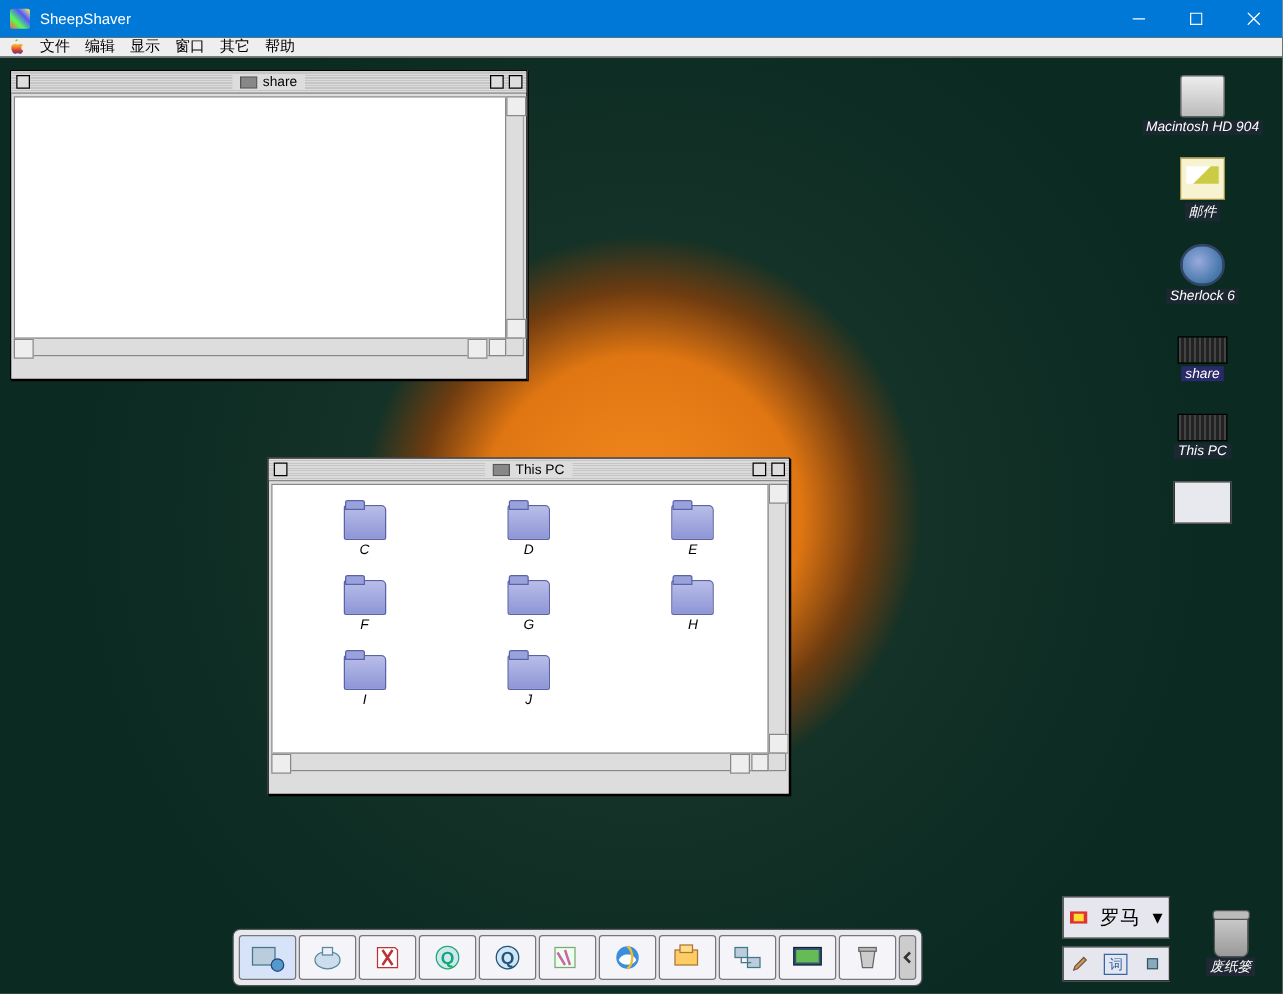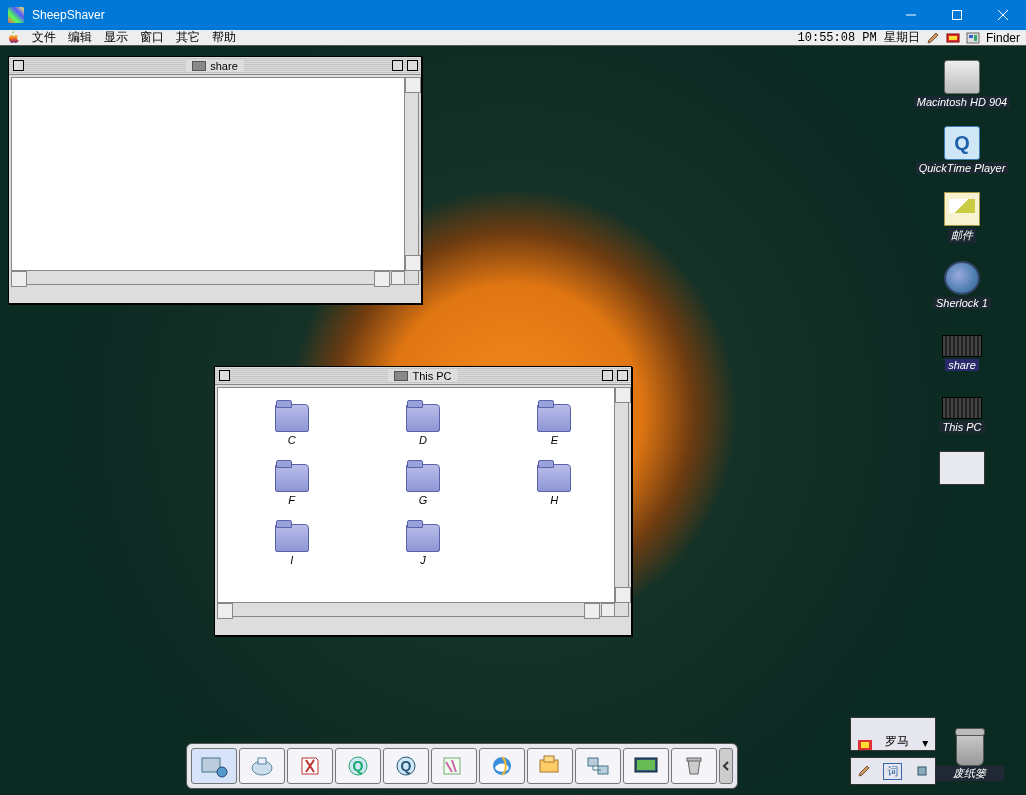--- a/index.html
+++ b/index.html
@@ -61,25 +61,25 @@
 .g.pcfolder { width:40px; height:22px; background:repeating-linear-gradient(90deg,#444,#444 2px,#222 2px,#222 4px); border:1px solid #000; margin-top:8px;}
 .g.trash { width:28px; height:34px; background:linear-gradient(#ccc,#999); border:1px solid #555; border-radius:4px 4px 6px 6px; position:relative;}
 .g.trash::before{content:"";position:absolute;top:-5px;left:-2px;right:-2px;height:6px;background:#bbb;border:1px solid #555;border-radius:3px;}
 .g.controlstrip-toggle {width:46px;height:34px;background:#e8e8ef;border:1px solid #333;}
 
 
 .dock { position:absolute; bottom:6px; left:186px; height:46px; background:#e8e8ef; border:1px solid #555; border-radius:6px; display:flex; gap:2px; padding:4px; align-items:center;}
 .dock .ditem { width:46px; height:36px; background:#f4f4f9; border:1px solid #777; border-radius:3px; display:flex; align-items:center; justify-content:center;}
 .dock .ditem.active { background:#d7e3f8; }
 
-.ime-box { position:absolute; right:90px; bottom:44px; width:86px; height:34px; background:#e6e6ee; border:1px solid #333; display:flex; align-items:flex-end; justify-content:space-around; font-size:12px;margin-left:28px;}
+.ime-box { position:absolute; right:90px; bottom:44px; width:86px; height:34px; background:#e6e6ee; border:1px solid #333; display:flex; align-items:center; justify-content:space-around; font-size:16px;margin-left:28px;}
 .ime-box2 { position:absolute; right:90px; bottom:10px; width:86px; height:28px; background:#e6e6ee; border:1px solid #333; display:flex; align-items:center; justify-content:space-around; font-size:11px;}
 
 .trash-wrap { position:absolute; right:22px; bottom:14px; text-align:center; font-style:italic; font-size:11px; color:#fff;}
-.trash-wrap .lbl { background:rgba(40,40,60,.7); padding:0 18px; display:inline-block;}
+.trash-wrap .lbl { background:rgba(40,40,60,.7); padding:0 3px; display:inline-block;}
 
 
 .flower { position:absolute; left:300px; top:90px; width:520px; height:480px; background:radial-gradient(circle at 55% 50%, #ffb347 0%, #f58a1f 35%, rgba(20,50,39,0) 55%); filter:blur(2px); z-index:-1;}
 
 svg { display:block; }
 </style>
 </head>
 <body>
 
 <div class="win-titlebar">
@@ -121,42 +121,20 @@
             </linearGradient>
           </defs>
         </svg>
     </span>
     <span>文件</span>
     <span>编辑</span>
     <span>显示</span>
     <span>窗口</span>
     <span>其它</span>
     <span>帮助</span>
-    <div class="right">
-      <span style="font-family:'Courier New',monospace"><span>10:55:08 PM</span>&nbsp;<span>星期日</span></span>
-      <span class="status-ico">
-          <svg width="14" height="14">
-            <path d="M2 12l1-3 7-7 2 2-7 7-3 1z" fill="#c96" stroke="#753"></path>
-          </svg>
-        </span>
-      <span class="status-ico">
-          <svg width="14" height="14">
-            <rect x="1" y="3" width="12" height="8" fill="#d33" stroke="#800"></rect>
-            <rect x="3" y="5" width="8" height="4" fill="#fd3"></rect>
-          </svg>
-        </span>
-      <span class="status-ico">
-          <svg width="14" height="14">
-            <rect x="1" y="2" width="12" height="10" fill="#ddd" stroke="#666"></rect>
-            <rect x="3" y="4" width="4" height="3" fill="#36c"></rect>
-            <rect x="8" y="4" width="3" height="6" fill="#3a6"></rect>
-          </svg>
-        </span>
-      <span>Finder</span>
-    </div>
   </div>
 
   <div class="finder" style="left:8px; top:26px; width:414px; height:248px;">
     <div class="wtitle">
       <span class="closebox"></span>
       <span style="background:#ddd;padding:0 6px;display:flex;align-items:center;gap:4px;">
         <span>
             <svg width="14" height="10">
               <rect width="14" height="10" fill="#555"></rect>
               <rect x="1" y="1" width="12" height="8" fill="#888"></rect>
@@ -205,23 +183,22 @@
       <div class="vscroll"></div>
       <div class="hscroll">
           <span class="track-end"></span>
         </div>
       <div class="grow"></div>
     </div>
   </div>
 
   <div class="desk-icons">
     <div class="desk-icon"><div class="g disk"></div><span class="lbl">Macintosh HD 904</span></div>
-    <div class="desk-icon"><div class="g qt"></div><span class="lbl">QuickTime Player</span></div>
     <div class="desk-icon"><div class="g mail"></div><span class="lbl">邮件</span></div>
-    <div class="desk-icon"><div class="g sherlock"></div><span class="lbl">Sherlock 1</span></div>
+    <div class="desk-icon"><div class="g sherlock"></div><span class="lbl">Sherlock 6</span></div>
     <div class="desk-icon"><div class="g pcfolder"></div><span class="lbl sel">share</span></div>
     <div class="desk-icon"><div class="g pcfolder"></div><span class="lbl">This PC</span></div>
     <div class="desk-icon">
         <div class="g controlstrip-toggle"></div>
       </div>
   </div>
 
   <div class="dock">
     <div class="ditem active">
         <svg width="28" height="24">

